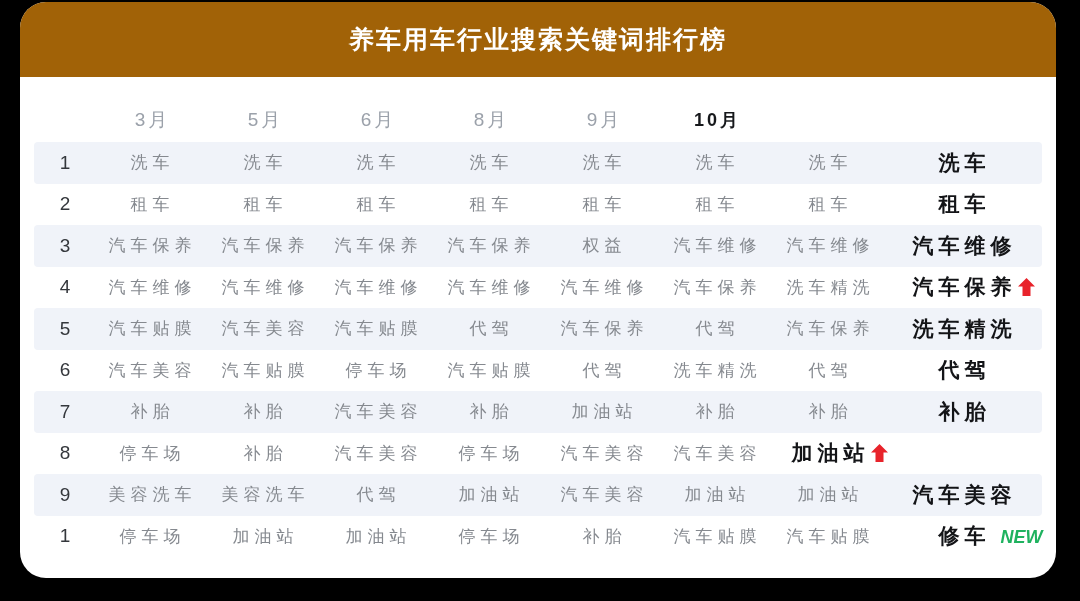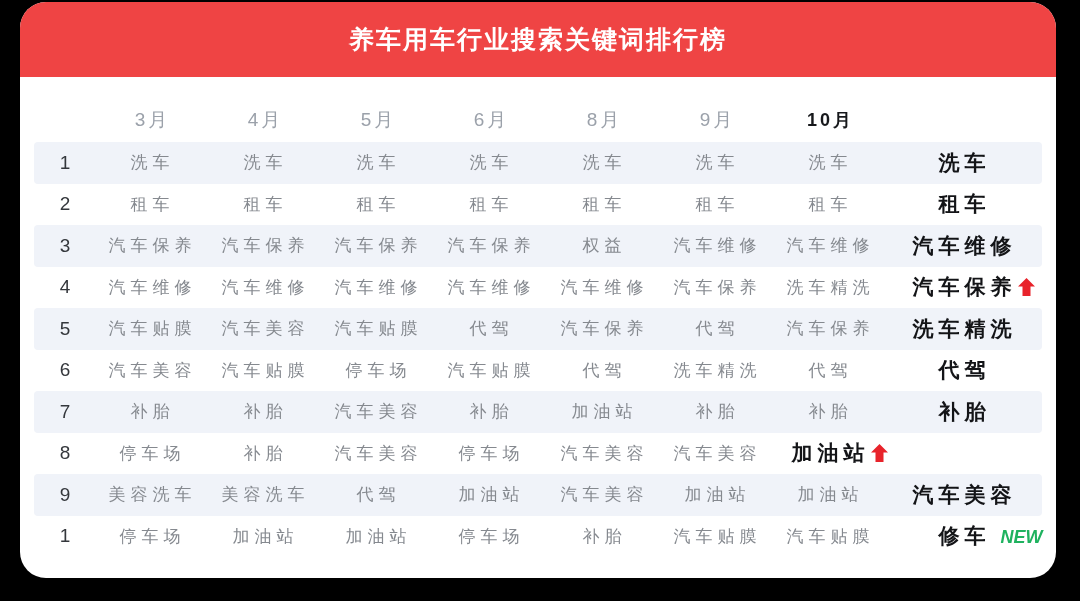--- a/index.html
+++ b/index.html
@@ -12,21 +12,21 @@
   .card {
     position: absolute;
     left: 20px; top: 2px;
     width: 1036px; height: 576px;
     background: #ffffff;
     border-radius: 26px;
     overflow: hidden;
   }
   .card-header {
     height: 75px;
-    background: #ef4444;
+    background: #a16207;
     display: flex;
     align-items: center;
     justify-content: center;
   }
   .card-title {
     color: #ffffff;
     font-size: 25px;
     font-weight: 600;
     letter-spacing: 2px;
   }
@@ -102,21 +102,20 @@
 
 <div class="card">
   <div class="card-header">
     <div class="card-title">养车用车行业搜索关键词排行榜</div>
   </div>
 
   <div class="table">
     <div class="thead-row">
       <div class="mcol"></div>
       <div class="mcol">3月</div>
-      <div class="mcol">4月</div>
       <div class="mcol">5月</div>
       <div class="mcol">6月</div>
       <div class="mcol">8月</div>
       <div class="mcol">9月</div>
       <div class="mcol current">10月</div>
     </div>
 
     <div class="tbody">
 
       <div class="trow">

